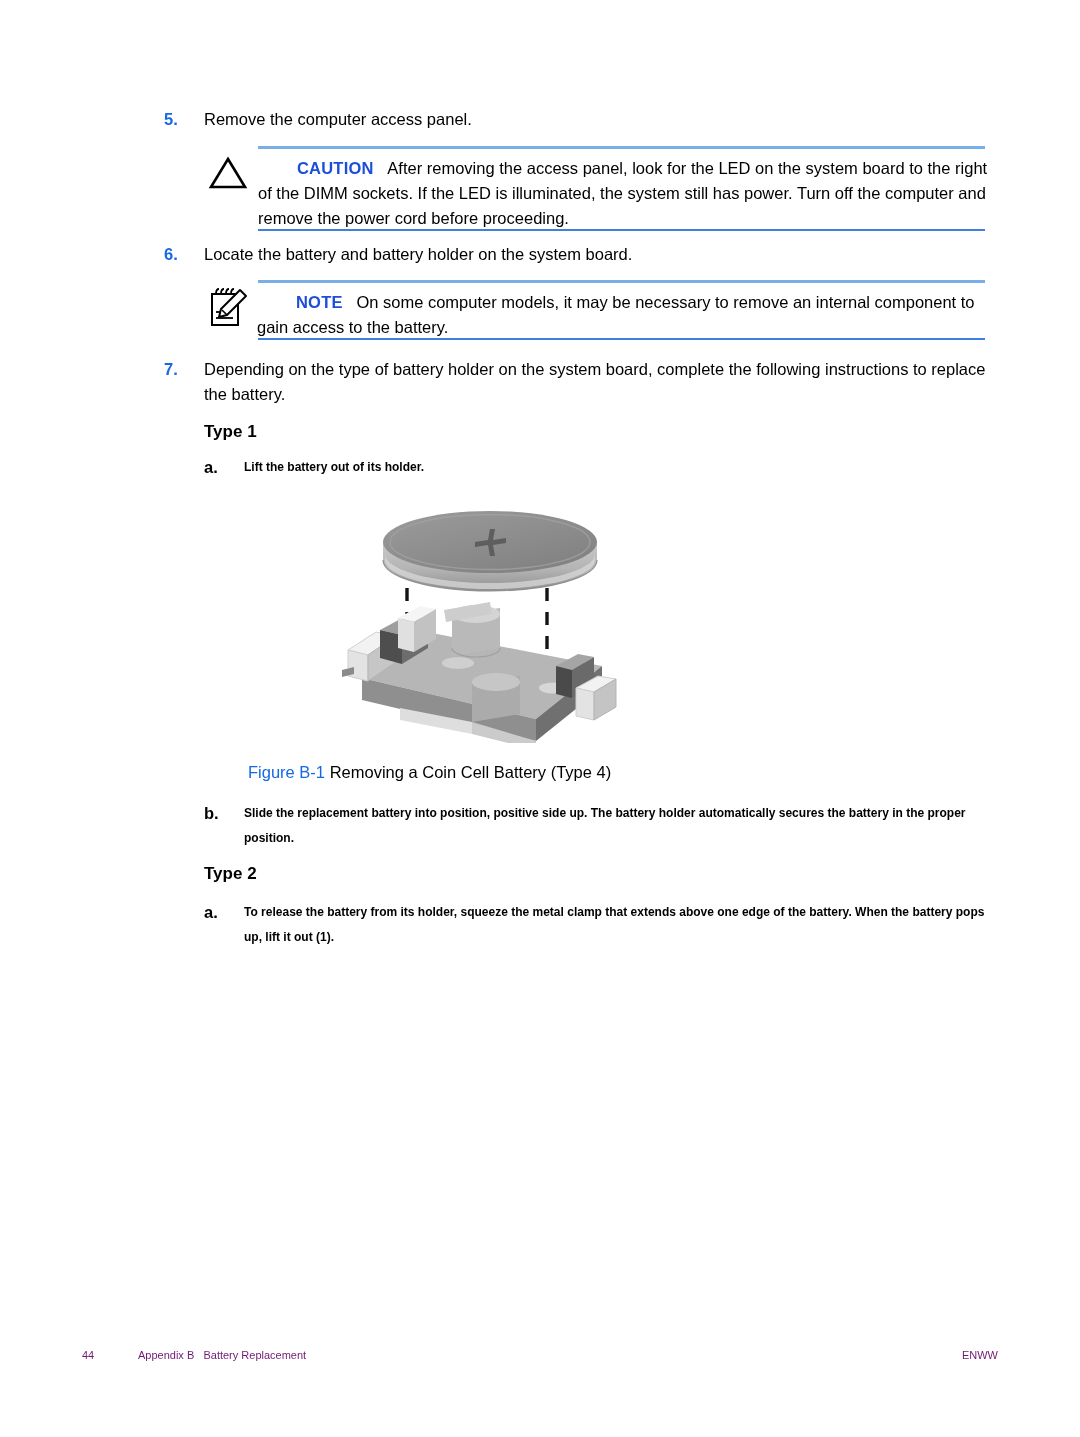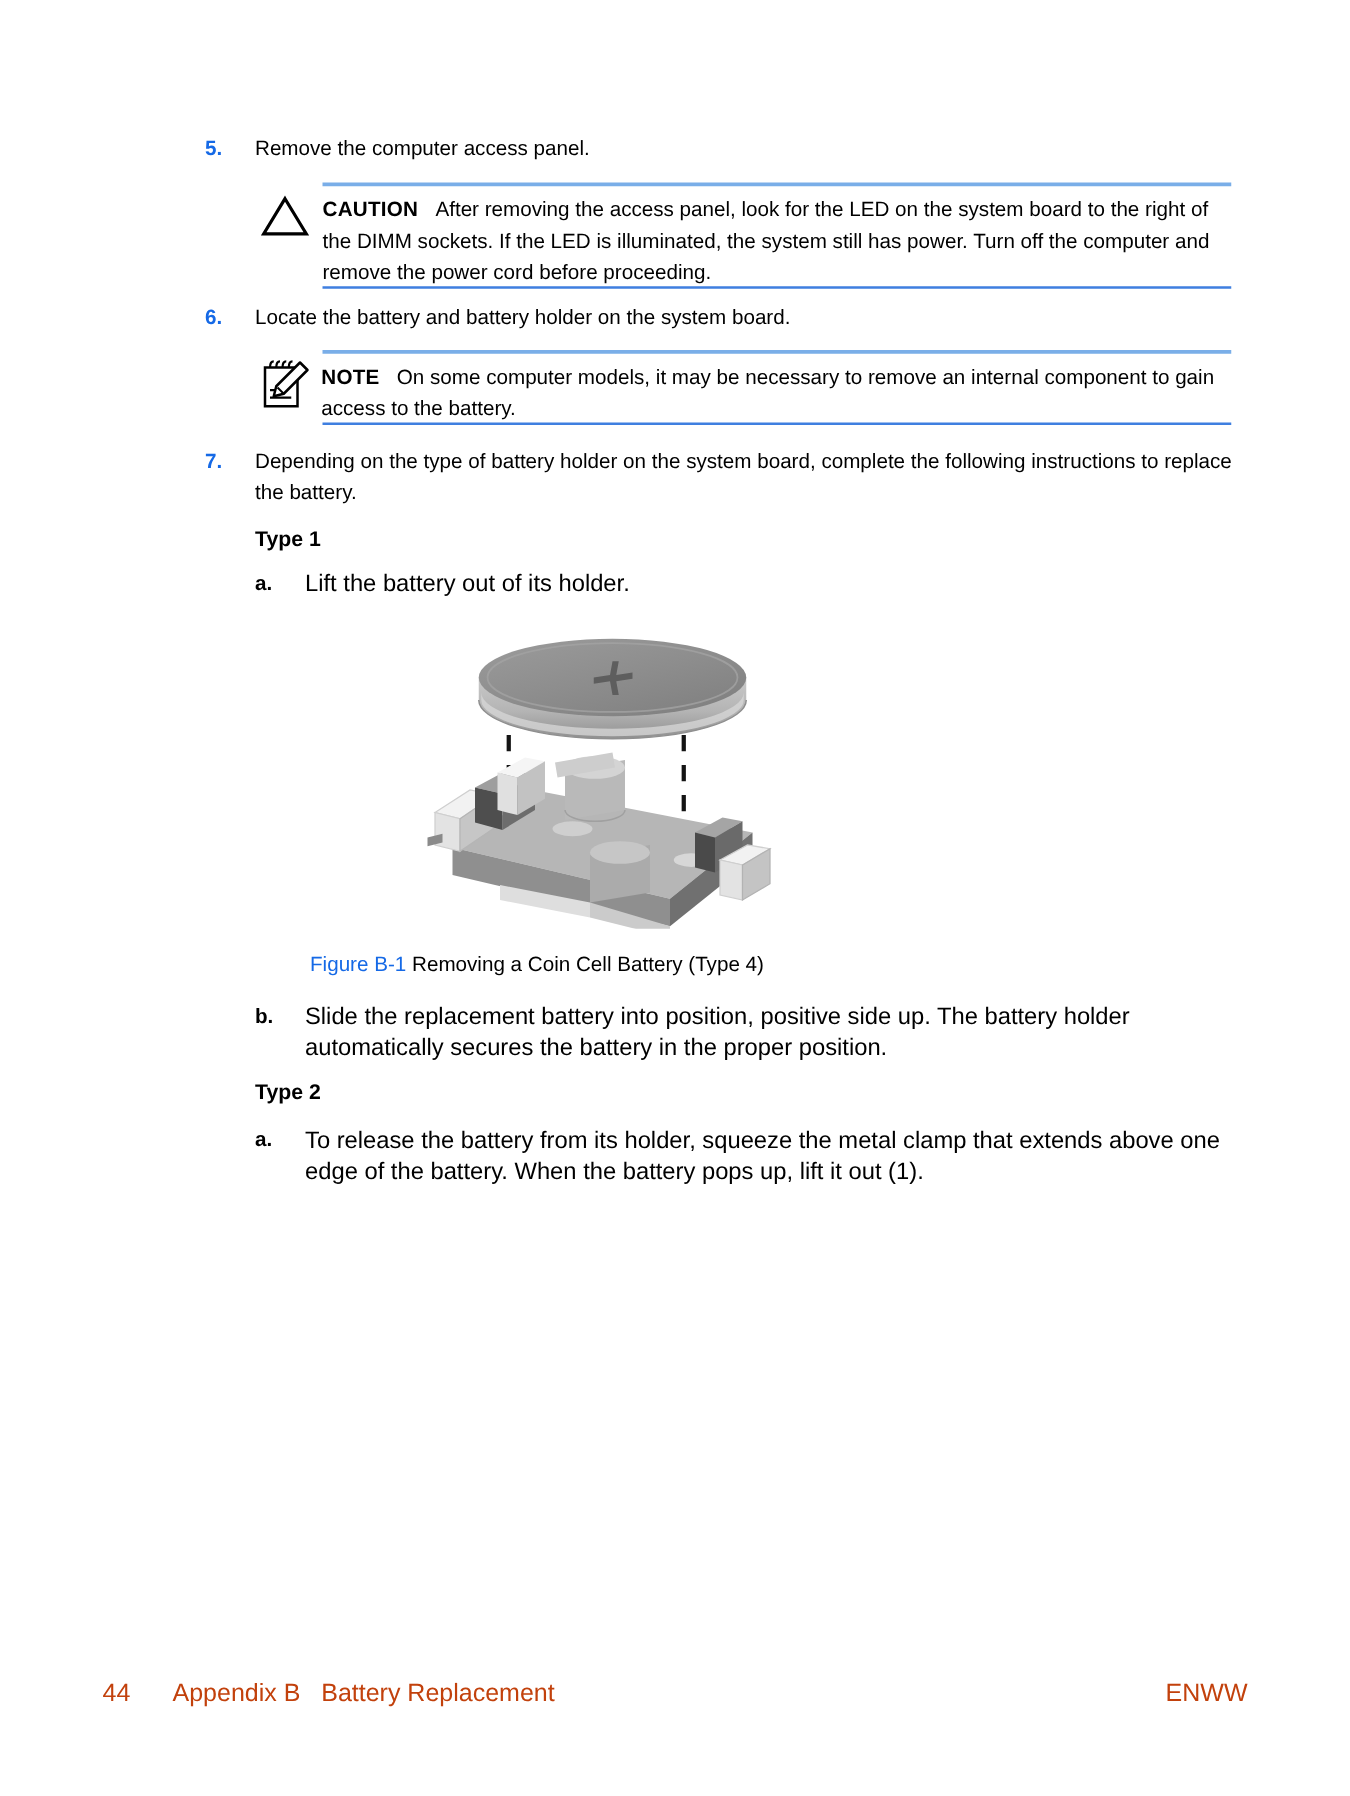--- a/index.html
+++ b/index.html
@@ -49,22 +49,23 @@
   .substep-letter {
     width: 40px;
     flex: 0 0 40px;
     font-size: 16.5px;
     line-height: 25px;
     font-weight: bold;
     color: #000000;
   }
   .substep-body {
     flex: 1 1 auto;
-    font-size: 19px;
-    line-height: 25px;
+    font-size: 12px;
+    line-height: 25px;
+    font-weight: bold;
   }
 
   
   .admon {
     position: absolute;
   }
   .admon-rule-top {
     position: absolute;
     height: 3px;
     background: #7aaee8;
@@ -77,22 +78,23 @@
   .admon-icon {
     position: absolute;
   }
   .admon-text {
     position: absolute;
     font-size: 16.5px;
     line-height: 25px;
   }
   .admon-label {
     font-weight: bold;
-    color: #000000;
+    color: #1d4ed8;
     letter-spacing: 0.2px;
+    margin-left: 39px;
   }
 
   
   .type-heading {
     position: absolute;
     font-size: 17px;
     line-height: 25px;
     font-weight: bold;
     color: #000000;
   }
@@ -114,23 +116,23 @@
 
   
   .footer {
     position: absolute;
     left: 82px;
     right: 82px;
     top: 1344px;
     display: flex;
     justify-content: space-between;
     align-items: baseline;
-    font-size: 20px;
+    font-size: 11px;
     line-height: 22px;
-    color: #c2410c;
+    color: #701a75;
   }
   .footer-left {
     display: flex;
     align-items: baseline;
   }
   .footer-pageno {
     width: 56px;
     flex: 0 0 56px;
   }
   .footer-chapter {

